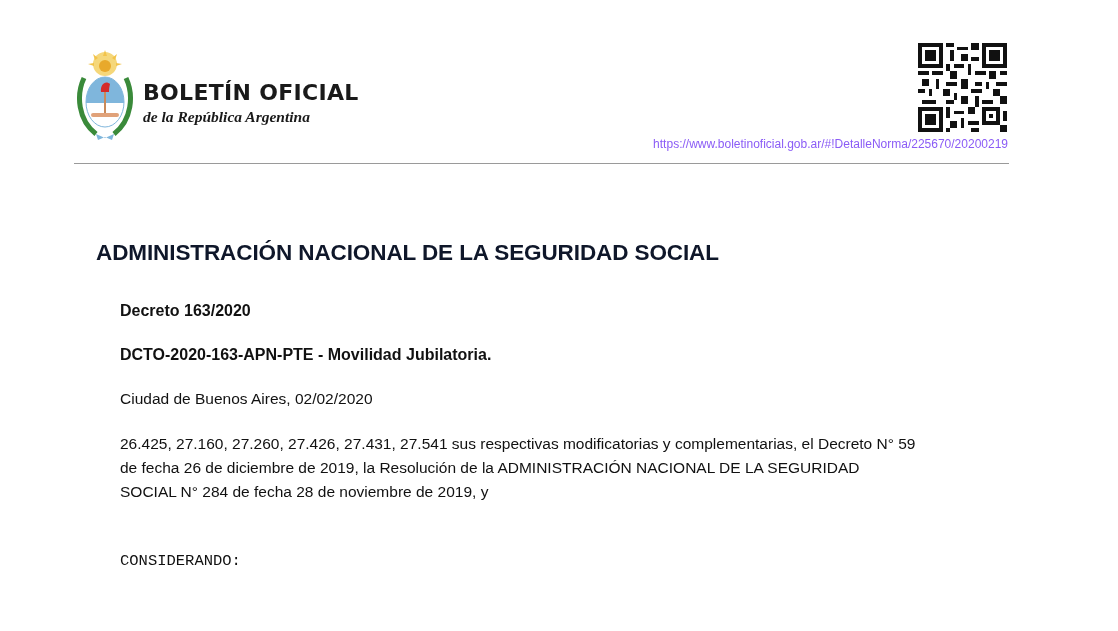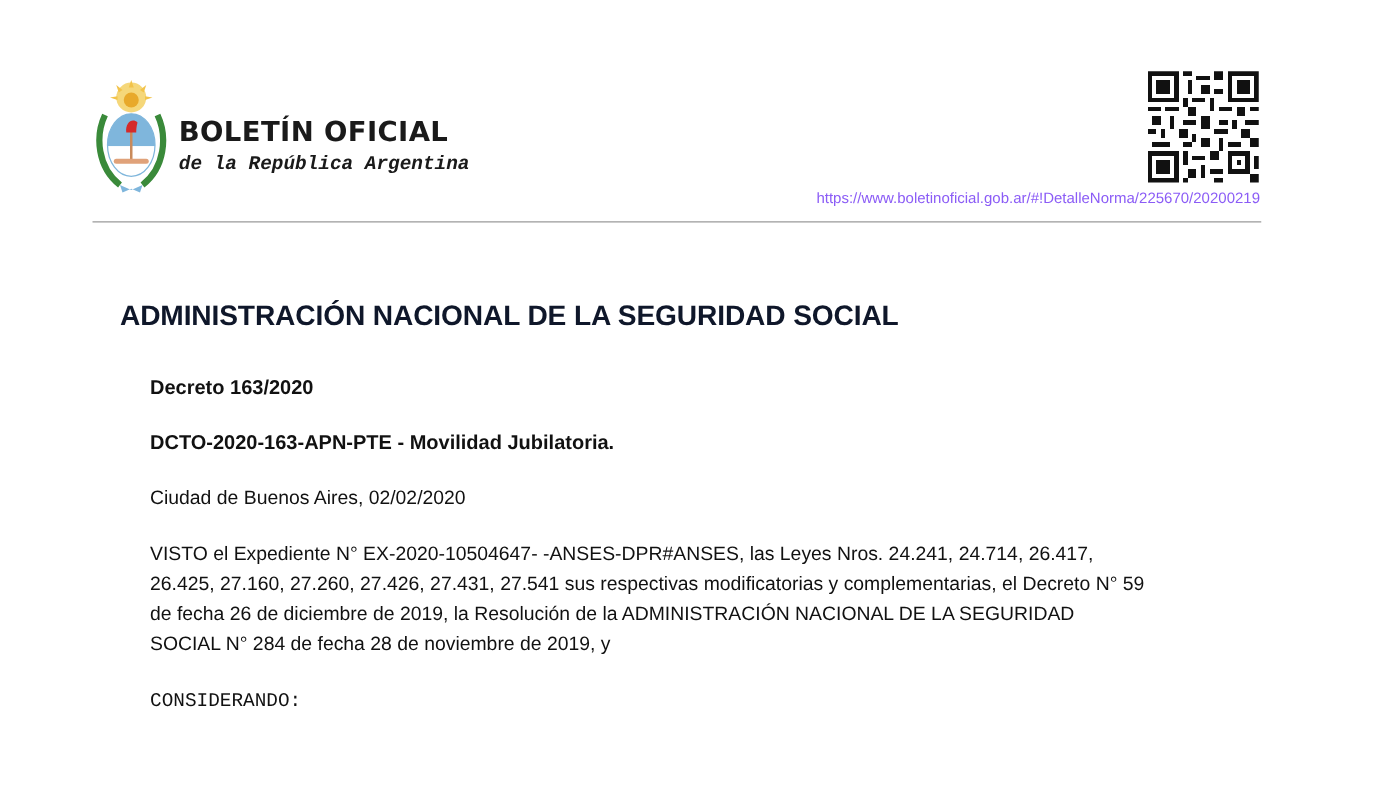--- a/index.html
+++ b/index.html
@@ -10,21 +10,21 @@
   body {
     width: 1118px;
     height: 631px;
     position: relative;
     overflow: hidden;
     font-family: "Liberation Sans", sans-serif;
     color: #111111;
   }
   .header {
     position: absolute;
-    left: 0; top: 14px;
+    left: 0; top: 0;
     width: 1118px;
     height: 170px;
   }
   .emblem {
     position: absolute;
     left: 76px;
     top: 50px;
     width: 58px;
     height: 92px;
   }
@@ -36,21 +36,21 @@
     font-weight: bold;
     font-size: 22px;
     letter-spacing: 0.3px;
     color: #1a1a1a;
     white-space: nowrap;
   }
   .brand-subtitle {
     position: absolute;
     left: 143px;
     top: 108px;
-    font-family: Liberation Mono, monospace;
+    font-family: Liberation Serif, serif;
     font-style: italic;
     font-weight: bold;
     font-size: 15.5px;
     color: #1a1a1a;
     white-space: nowrap;
   }
   .qr {
     position: absolute;
     left: 918px;
     top: 43px;
@@ -208,19 +208,18 @@
   <div class="separator"></div>
 </div>
 
 <div class="org-title">ADMINISTRACIÓN NACIONAL DE LA SEGURIDAD SOCIAL</div>
 
 <div class="content">
   <p class="p bold decree-number">Decreto 163/2020</p>
   <p class="p bold decree-ref">DCTO-2020-163-APN-PTE - Movilidad Jubilatoria.</p>
   <p class="p city-date">Ciudad de Buenos Aires, 02/02/2020</p>
   <div class="visto">
-    <span class="line">VISTO el Expediente N° EX-2020-10504647- -ANSES-DPR#ANSES, las Leyes Nros. 24.241, 24.714, 26.417,</span>
     <span class="line">26.425, 27.160, 27.260, 27.426, 27.431, 27.541 sus respectivas modificatorias y complementarias, el Decreto N° 59</span>
     <span class="line">de fecha 26 de diciembre de 2019, la Resolución de la ADMINISTRACIÓN NACIONAL DE LA SEGURIDAD</span>
     <span class="line">SOCIAL N° 284 de fecha 28 de noviembre de 2019, y</span>
   </div>
   <p class="p considerando">CONSIDERANDO:</p>
 </div>
 
 </body></html>

